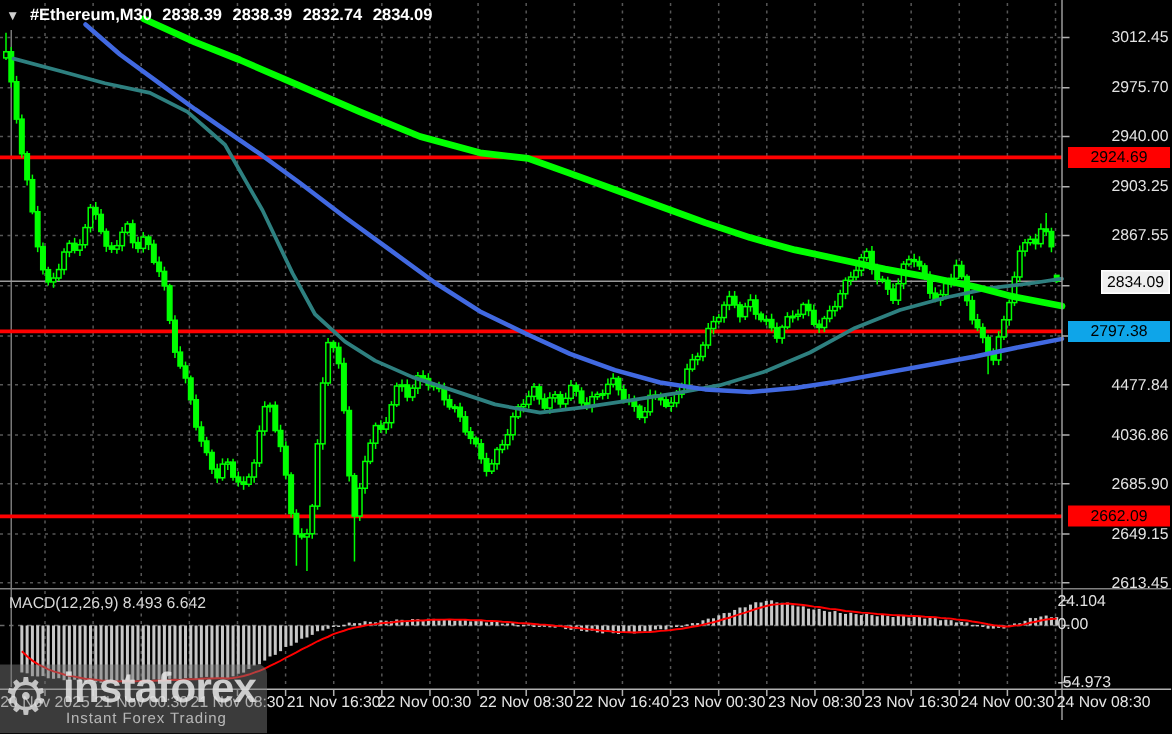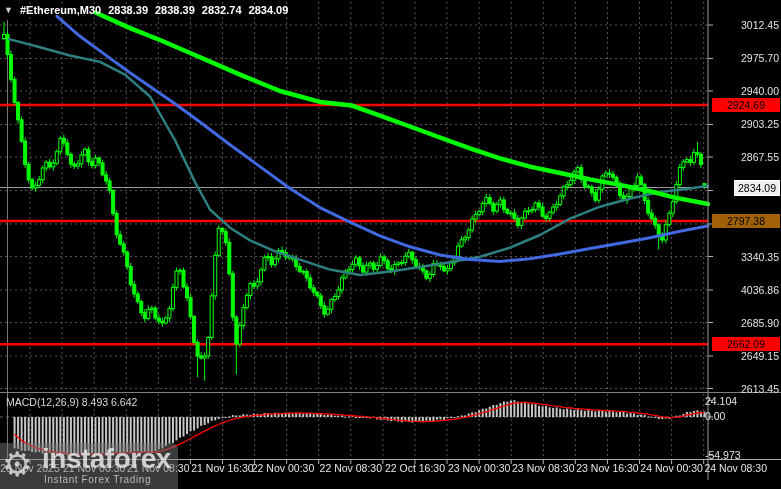--- a/index.html
+++ b/index.html
@@ -759,38 +759,38 @@
       <span>2832.74</span>
       <span>2834.09</span>
     </div>
 
     <div id="price-axis">
         <div class="price-tick" style="top: 19px;">3012.45</div>
         <div class="price-tick" style="top: 52.4829px;">2975.70</div>
         <div class="price-tick" style="top: 85.0092px;">2940.00</div>
         <div class="price-tick" style="top: 118.492px;">2903.25</div>
         <div class="price-tick" style="top: 151.018px;">2867.55</div>
-        <div class="price-tick" style="top: 250.511px;">3340.35</div>
+        <div class="price-tick" style="top: 250.511px;">4477.84</div>
         <div class="price-tick" style="top: 283.993px;">4036.86</div>
         <div class="price-tick" style="top: 316.52px;">2685.90</div>
         <div class="price-tick" style="top: 350.003px;">2649.15</div>
         <div class="price-tick" style="top: 382.529px;">2613.45</div>
         <div class="lvl-lbl" style="top: 97.9581px; background: rgb(255, 0, 0);">2924.69</div>
-        <div class="lvl-lbl" style="top: 213.95px; background: #a16207;">2797.38</div>
+        <div class="lvl-lbl" style="top: 213.95px; background: #0ea5e9;">2797.38</div>
         <div class="lvl-lbl" style="top: 337.213px; background: rgb(255, 0, 0);">2662.09</div>
         <div class="cur-lbl" style="top: 179.504px;">2834.09</div>
       </div>
     <div id="time-axis">
         <div class="time-lbl" style="left: -15px;">20 Nov 2025</div>
         <div class="time-lbl" style="left: 49.16px;">21 Nov 00:30</div>
         <div class="time-lbl" style="left: 113.32px;">21 Nov 08:30</div>
         <div class="time-lbl" style="left: 177.48px;">21 Nov 16:30</div>
         <div class="time-lbl" style="left: 238px;">22 Nov 00:30</div>
         <div class="time-lbl" style="left: 305.8px;">22 Nov 08:30</div>
-        <div class="time-lbl" style="left: 369.96px;">22 Oct 16:30</div>
+        <div class="time-lbl" style="left: 369.96px;">22 Nov 16:40</div>
         <div class="time-lbl" style="left: 434.12px;">23 Nov 00:30</div>
         <div class="time-lbl" style="left: 498.28px;">23 Nov 08:30</div>
         <div class="time-lbl" style="left: 562.44px;">23 Nov 16:30</div>
         <div class="time-lbl" style="left: 626.6px;">24 Nov 00:30</div>
         <div class="time-lbl" style="left: 690.76px;">24 Nov 08:30</div>
       </div>
 
     <div id="macd-label">MACD(12,26,9) 8.493 6.642</div>
     <div class="macd-scale" style="top:395px;">24.104</div>
     <div class="macd-scale" style="top:410px;">0.00</div>

